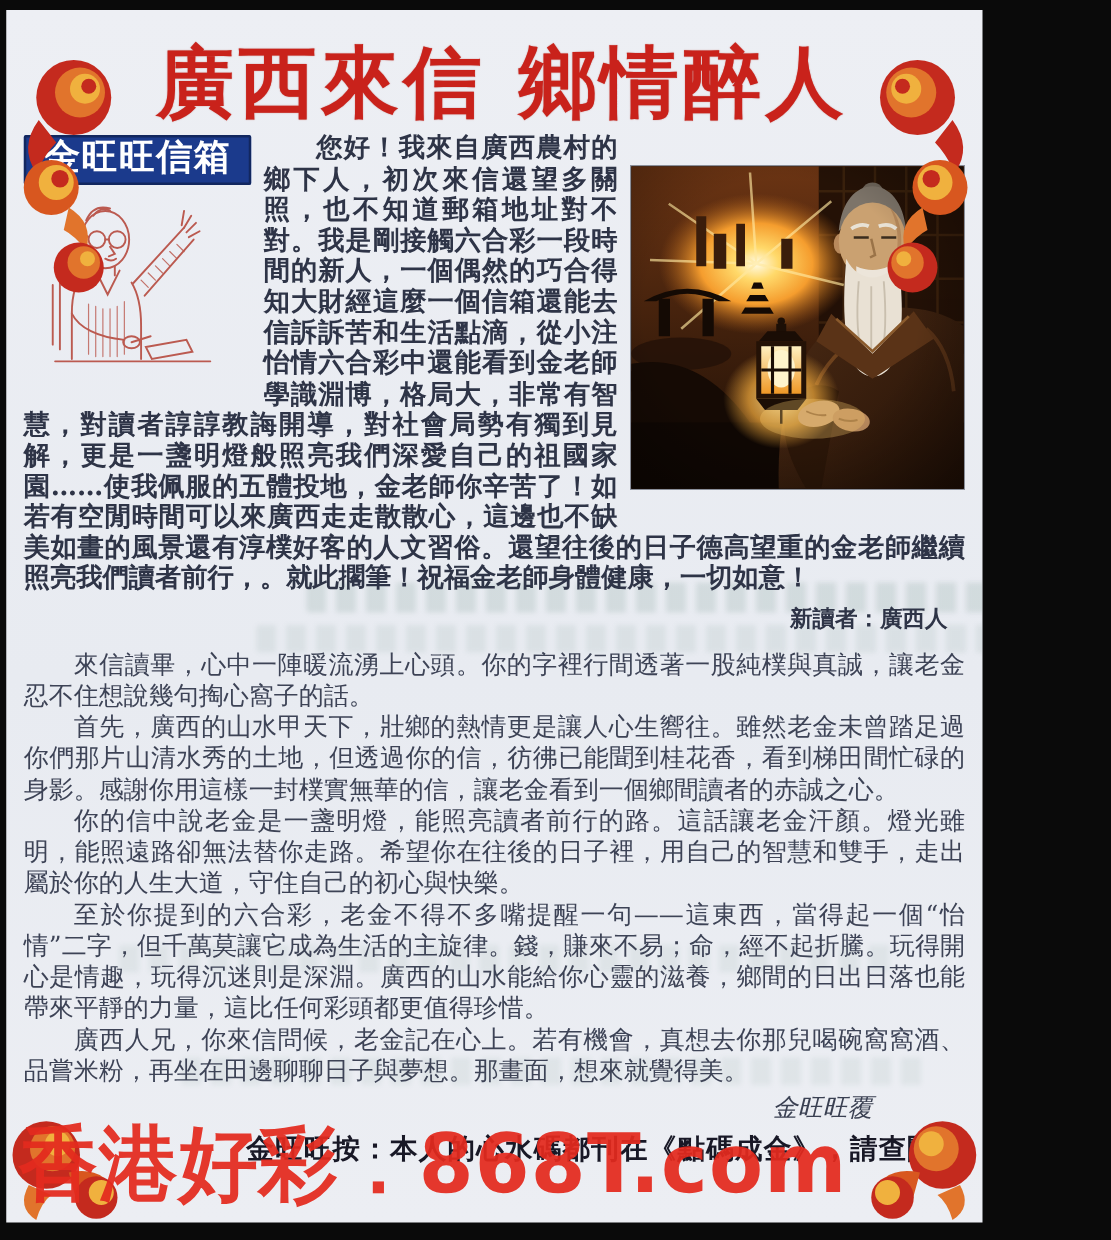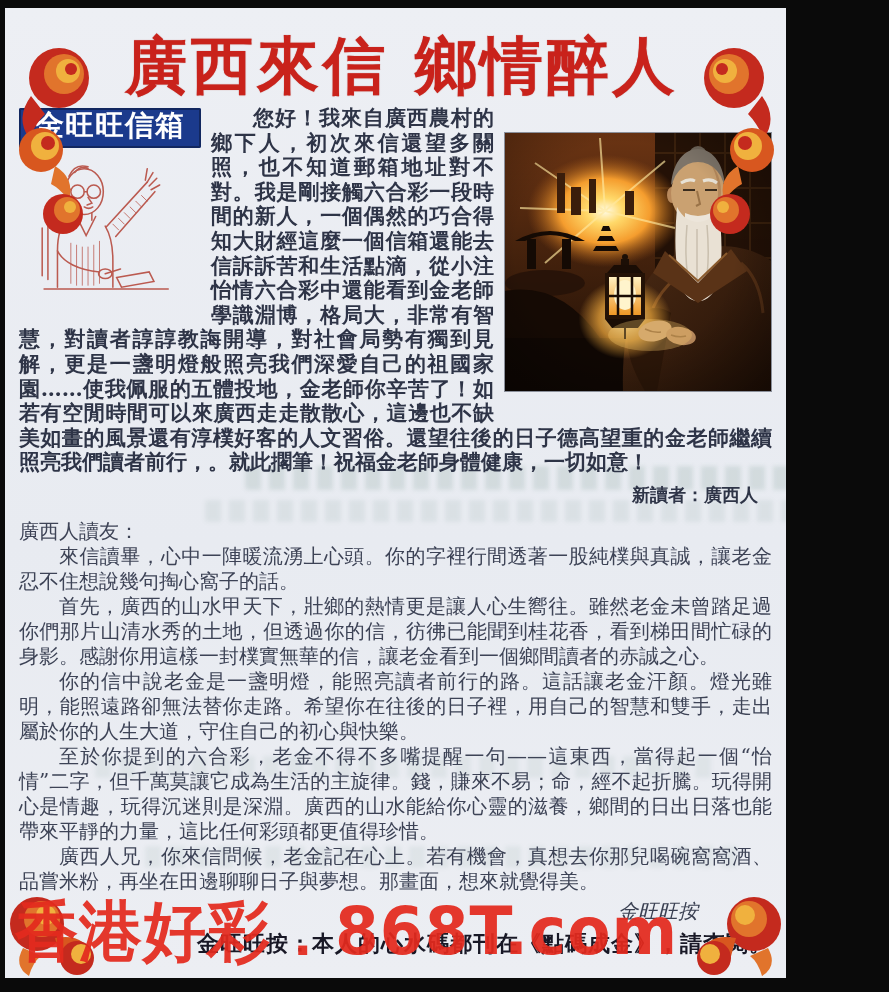--- a/index.html
+++ b/index.html
@@ -241,28 +241,27 @@
         <ellipse cx="145" cy="202" rx="42" ry="16" fill="#ffcf70" opacity="0.3"></ellipse>
         <rect width="266" height="258" fill="url(#vig)"></rect>
       </svg>
 
       <div class="letter">
         <p class="indent">您好！我來自廣西農村的鄉下人，初次來信還望多關照，也不知道郵箱地址對不對。我是剛接觸六合彩一段時間的新人，一個偶然的巧合得知大財經這麼一個信箱還能去信訴訴苦和生活點滴，從小注怡情六合彩中還能看到金老師學識淵博，格局大，非常有智慧，對讀者諄諄教誨開導，對社會局勢有獨到見解，更是一盞明燈般照亮我們深愛自己的祖國家園……使我佩服的五體投地，金老師你辛苦了！如若有空閒時間可以來廣西走走散散心，這邊也不缺美如畫的風景還有淳樸好客的人文習俗。還望往後的日子德高望重的金老師繼續照亮我們讀者前行，。就此擱筆！祝福金老師身體健康，一切如意！</p>
       </div>
       <div class="sig-letter">新讀者：廣西人</div>
 
       <div class="reply">
-        <p>廣西人讀友：</p>
         <p class="indent">來信讀畢，心中一陣暖流湧上心頭。你的字裡行間透著一股純樸與真誠，讓老金忍不住想說幾句掏心窩子的話。</p>
         <p class="indent">首先，廣西的山水甲天下，壯鄉的熱情更是讓人心生嚮往。雖然老金未曾踏足過你們那片山清水秀的土地，但透過你的信，彷彿已能聞到桂花香，看到梯田間忙碌的身影。感謝你用這樣一封樸實無華的信，讓老金看到一個鄉間讀者的赤誠之心。</p>
         <p class="indent">你的信中說老金是一盞明燈，能照亮讀者前行的路。這話讓老金汗顏。燈光雖明，能照遠路卻無法替你走路。希望你在往後的日子裡，用自己的智慧和雙手，走出屬於你的人生大道，守住自己的初心與快樂。</p>
         <p class="indent">至於你提到的六合彩，老金不得不多嘴提醒一句——這東西，當得起一個“怡情”二字，但千萬莫讓它成為生活的主旋律。錢，賺來不易；命，經不起折騰。玩得開心是情趣，玩得沉迷則是深淵。廣西的山水能給你心靈的滋養，鄉間的日出日落也能帶來平靜的力量，這比任何彩頭都更值得珍惜。</p>
         <p class="indent">廣西人兄，你來信問候，老金記在心上。若有機會，真想去你那兒喝碗窩窩酒、品嘗米粉，再坐在田邊聊聊日子與夢想。那畫面，想來就覺得美。</p>
       </div>
-      <div class="sig-reply">金旺旺按</div>
+      <div class="sig-reply">金旺旺覆</div>
 
       <div class="notice">金旺旺按：本人的心水碼都刊在《點碼成金》，請查閱。</div>
     </div>
 
     <div class="watermark">香港好彩．868T.com</div>
     <div class="stamp">香港賽馬會韊</div>
   </div>
 </div>
 
 </body></html>

